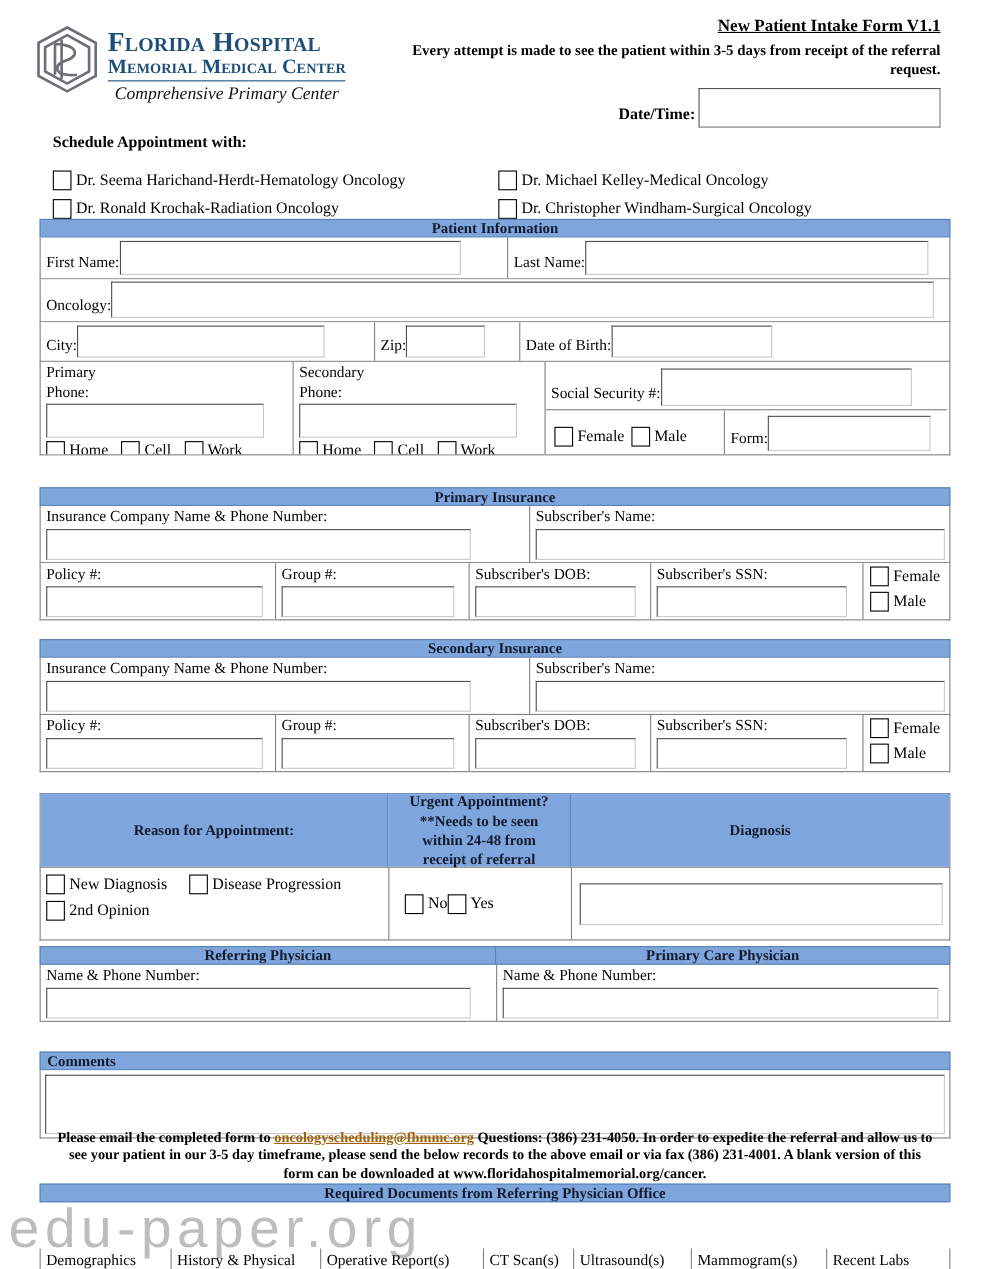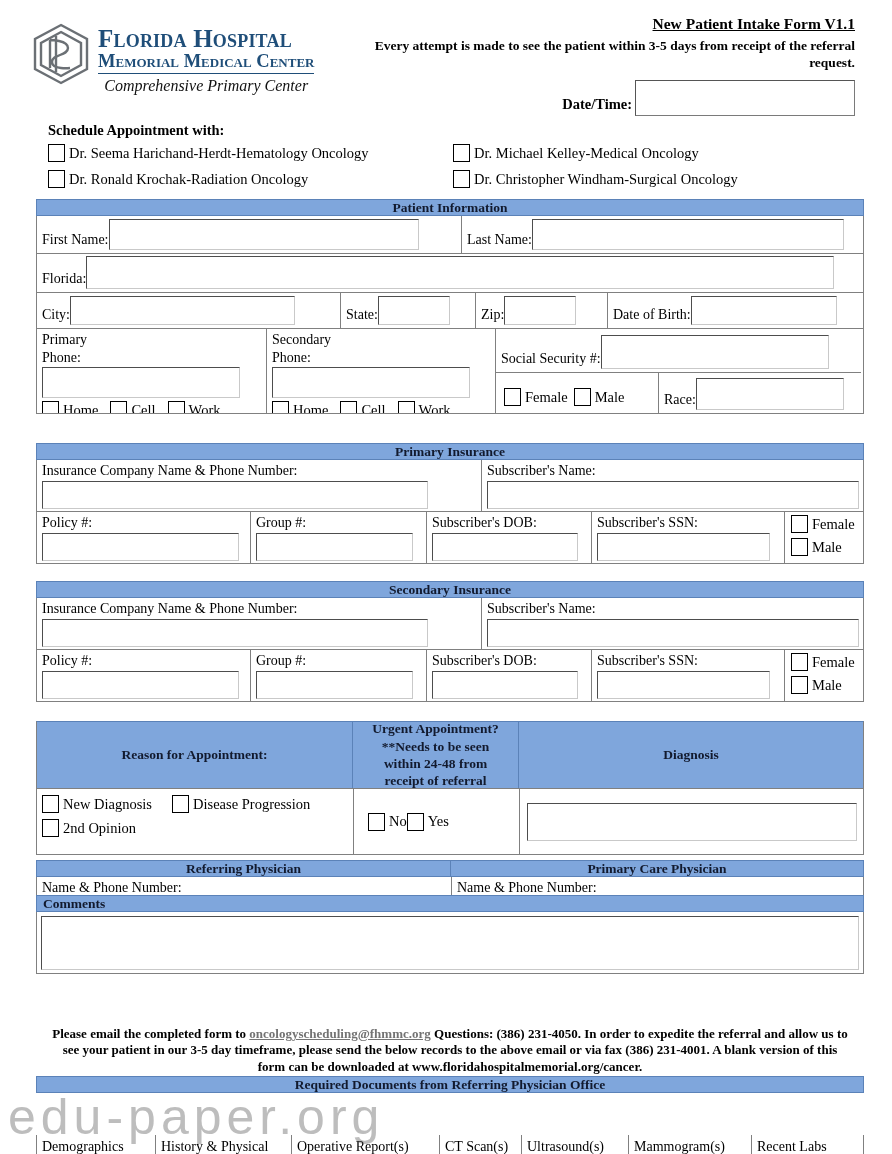--- a/index.html
+++ b/index.html
@@ -114,21 +114,21 @@
 
   
   .sched {
     position: absolute;
     left: 48px; top: 122px;
     width: 820px;
   }
   .sched-title {
     font-size: 14.5px;
     font-weight: bold;
-    margin-bottom: 5px;
+    margin-bottom: 16px;
   }
   .sched-grid {
     display: grid;
     grid-template-columns: 405px 405px;
     row-gap: 8px;
   }
   .cb-line {
     display: flex;
     align-items: center;
     font-size: 14.5px;
@@ -201,21 +201,21 @@
   .note {
     position: absolute;
     left: 50px; top: 1026px;
     width: 800px;
     text-align: center;
     font-size: 13px;
     font-weight: bold;
     line-height: 1.25;
   }
   .note a {
-    color: #737373;
+    color: #a16207;
     text-decoration: underline;
   }
 
   .doc-row { display: flex; margin-top: 42px; }
   .doc-cell {
     box-sizing: border-box;
     border-left: 1px solid #808080;
     border-bottom: 1px solid #808080;
     padding: 2px 5px 3px 5px;
     font-size: 14px;
@@ -302,33 +302,29 @@
         <span class="inp" style="width:310px;height:31px;"></span>
       </div>
       <div class="cell flexline" style="width:402px;">
         <span class="lbl">Last Name:</span>
         <span class="inp" style="width:312px;height:31px;"></span>
       </div>
     </div>
 
     <div class="row" style="height:39px;">
       <div class="cell flexline" style="width:826px;">
-        <span class="lbl">Florida:</span>
+        <span class="lbl">Oncology:</span>
         <span class="inp" style="width:748px;height:33px;"></span>
       </div>
     </div>
 
     <div class="row" style="height:36px;">
       <div class="cell flexline" style="width:303px;">
         <span class="lbl">City:</span>
         <span class="inp" style="width:225px;height:29px;"></span>
-      </div>
-      <div class="cell flexline" style="width:135px;">
-        <span class="lbl">State:</span>
-        <span class="inp" style="width:72px;height:29px;"></span>
       </div>
       <div class="cell flexline" style="width:132px;">
         <span class="lbl">Zip:</span>
         <span class="inp" style="width:72px;height:29px;"></span>
       </div>
       <div class="cell flexline" style="width:256px;">
         <span class="lbl">Date of Birth:</span>
         <span class="inp" style="width:146px;height:29px;"></span>
       </div>
     </div>
@@ -385,21 +381,21 @@
             <span class="cb-line">
               <span class="cb cb-lg"></span>
               <span>Female</span>
             </span>
             <span class="cb-line">
               <span class="cb cb-lg"></span>
               <span>Male</span>
             </span>
           </div>
           <div style="flex:1;display:flex;align-items:flex-end;padding:0 4px 3px 5px;">
-            <span class="lbl" style="padding-bottom:2px;">Race:</span>
+            <span class="lbl" style="padding-bottom:2px;">Form:</span>
             <span class="inp" style="width:148px;height:32px;"></span>
           </div>
         </div>
       </div>
     </div>
   </div>
 
   <div class="tbl" style="top:443px;">
     <div class="band">Primary Insurance</div>
     <div class="row" style="height:52px;">
@@ -538,21 +534,21 @@
         <div class="lbl">Name &amp; Phone Number:</div>
         <div class="inp" style="width:386px;height:28px;margin-top:2px;"></div>
       </div>
       <div class="cell" style="width:412px;">
         <div class="lbl">Name &amp; Phone Number:</div>
         <div class="inp" style="width:396px;height:28px;margin-top:2px;"></div>
       </div>
     </div>
   </div>
 
-  <div class="tbl" style="top:895px;">
+  <div class="tbl" style="top:956px;">
     <div class="band band-left">Comments</div>
     <div class="row" style="height:62px;padding:4px;">
       <div class="inp" style="width:818px;height:54px;"></div>
     </div>
   </div>
 
   <div class="note">
     <span>Please email the completed form to </span><a href="#">oncologyscheduling@fhmmc.org</a><span> Questions: (386) 231-4050. In order to expedite the referral and allow us to see your patient in our 3-5 day timeframe, please send the below records to the above email or via fax (386) 231-4001.  A blank version of this form can be downloaded at www.floridahospitalmemorial.org/cancer.</span>
   </div>
 

